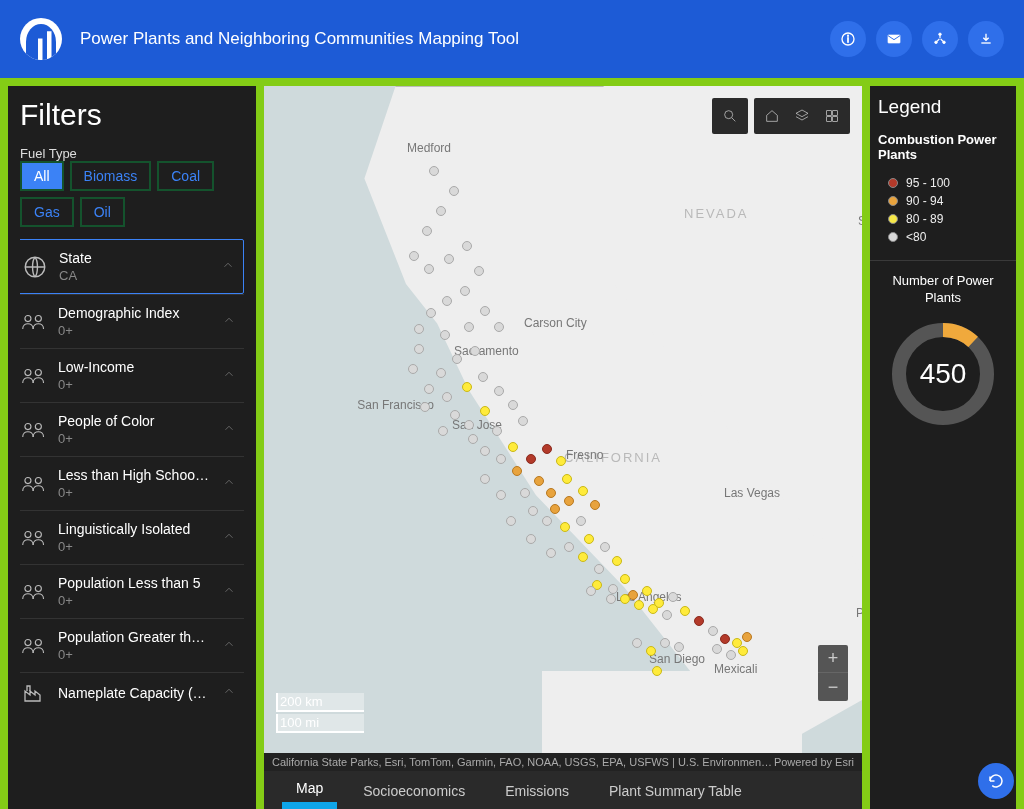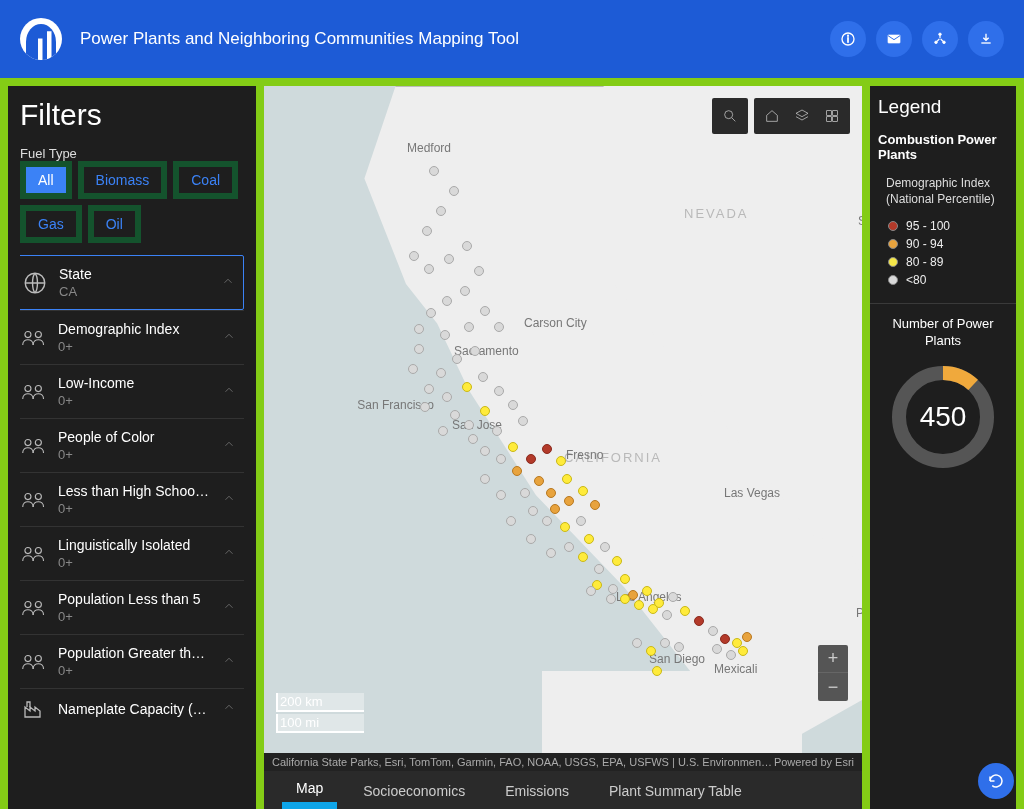--- a/index.html
+++ b/index.html
@@ -17,21 +17,21 @@
   
   .body { display:flex; height:calc(809px - 78px); background:#84cc16; padding:8px; gap:8px; padding-bottom:0;}
   .panel { background:#1e1e1e; display:flex; flex-direction:column; }
   .sidebar { width:248px; padding:12px 4px 0 12px; overflow:hidden; position:relative;}
   .sidebar-scroll { overflow-y:auto; height:100%; padding-right:8px; scrollbar-width:thin; scrollbar-color:#555 #1e1e1e;}
   .sidebar-scroll::-webkit-scrollbar { width:8px; }
   .sidebar-scroll::-webkit-scrollbar-thumb { background:#555; }
   .filters-title { font-size:30px; font-weight:400; margin-bottom:14px; }
   .filter-label { font-size:13px; color:#ddd; }
   .chips { display:flex; flex-wrap:wrap; gap:6px; margin-bottom:12px;}
-  .chip { border:6px solid #14532d; color:#3b82f6; padding:5px 12px; font-size:14px; cursor:pointer; }
+  .chip { border:2px solid #14532d; color:#3b82f6; padding:5px 12px; font-size:14px; cursor:pointer; }
   .chip.active { background:#3b82f6; color:#fff; }
 
   .acc { border-top:1px solid #333; padding:10px 4px 10px 0; display:flex; align-items:center; gap:10px; cursor:pointer;}
   .acc.selected { border:1px solid #3b82f6; border-radius:2px; padding-left:8px; margin-left:-8px;}
   .acc-icon { width:28px; display:flex; justify-content:center; }
   .acc-icon svg { stroke:#bbb; fill:none; stroke-width:1.3; }
   .acc-txt { flex:1; min-width:0; }
   .acc-name { font-size:14px; color:#fff; white-space:nowrap; overflow:hidden; text-overflow:ellipsis;}
   .acc-val { font-size:13px; color:#888; margin-top:2px;}
   .acc-chev { width:18px; }
@@ -466,21 +466,20 @@
         <div class="tab active">Map</div>
         <div class="tab">Socioeconomics</div>
         <div class="tab">Emissions</div>
         <div class="tab">Plant Summary Table</div>
       </div>
   </div>
 
   <div class="panel legend">
     <h2>Legend</h2>
     <div class="legend-sub">Combustion Power Plants</div>
-    <div class="legend-sub2">Demographic Index (National Percentile)</div>
     <div id="legend-classes">
         <div class="lg-row">
           <div class="lg-dot" style="background:#b33a2a"></div>
           <span>95 - 100</span>
         </div>
         <div class="lg-row">
           <div class="lg-dot" style="background:#e8a33d"></div>
           <span>90 - 94</span>
         </div>
         <div class="lg-row">

